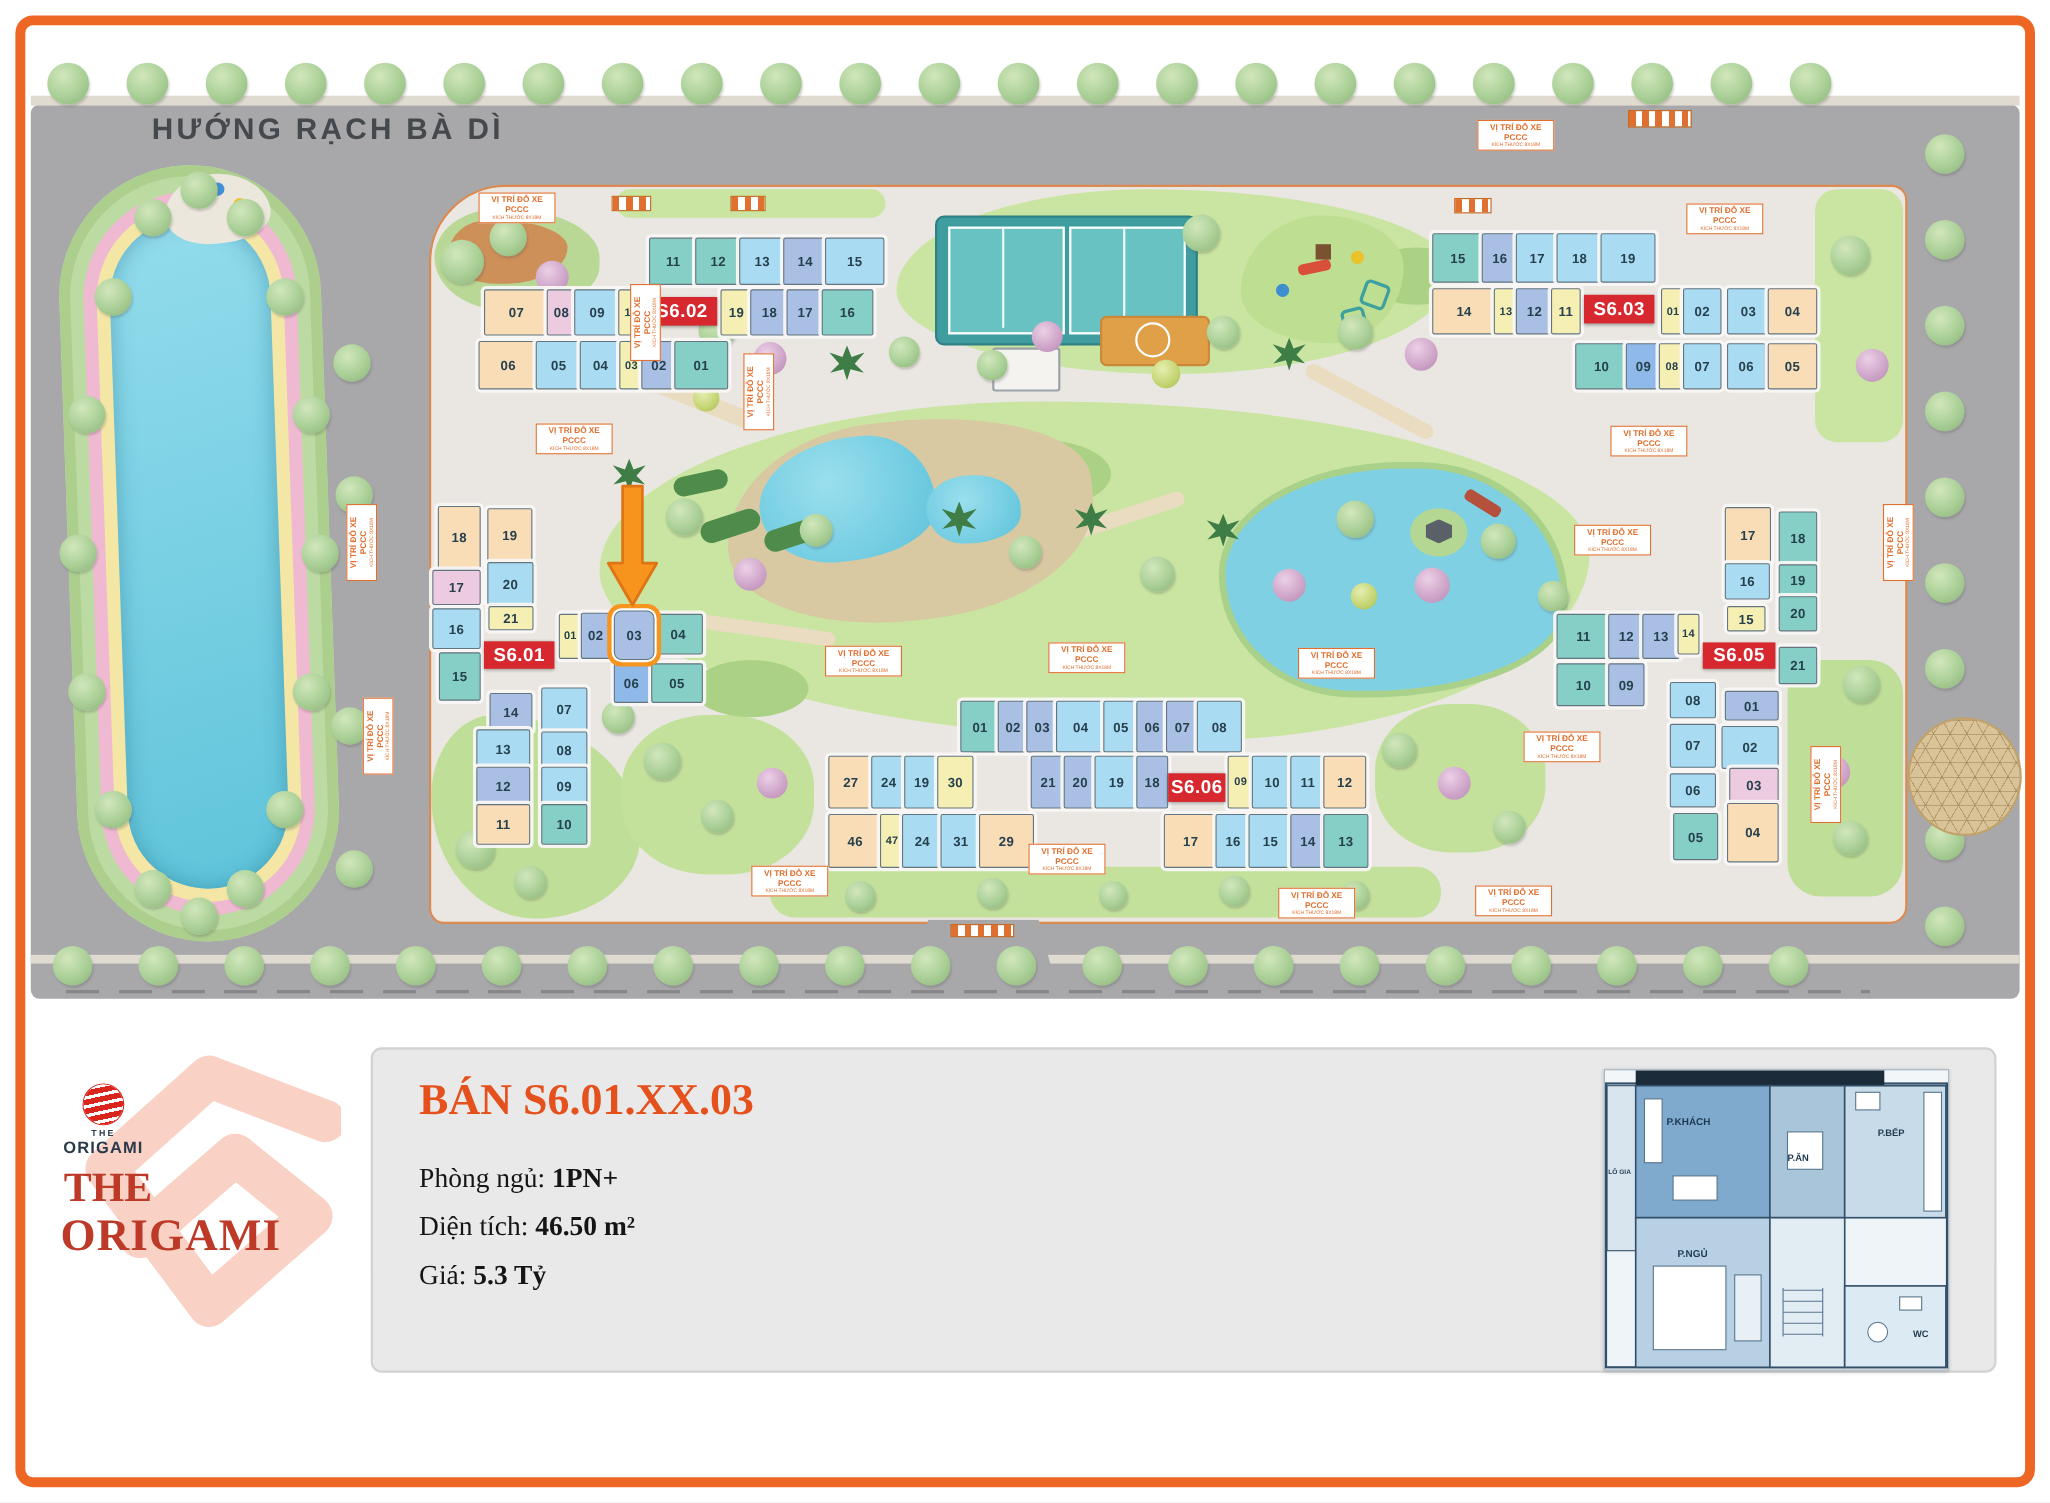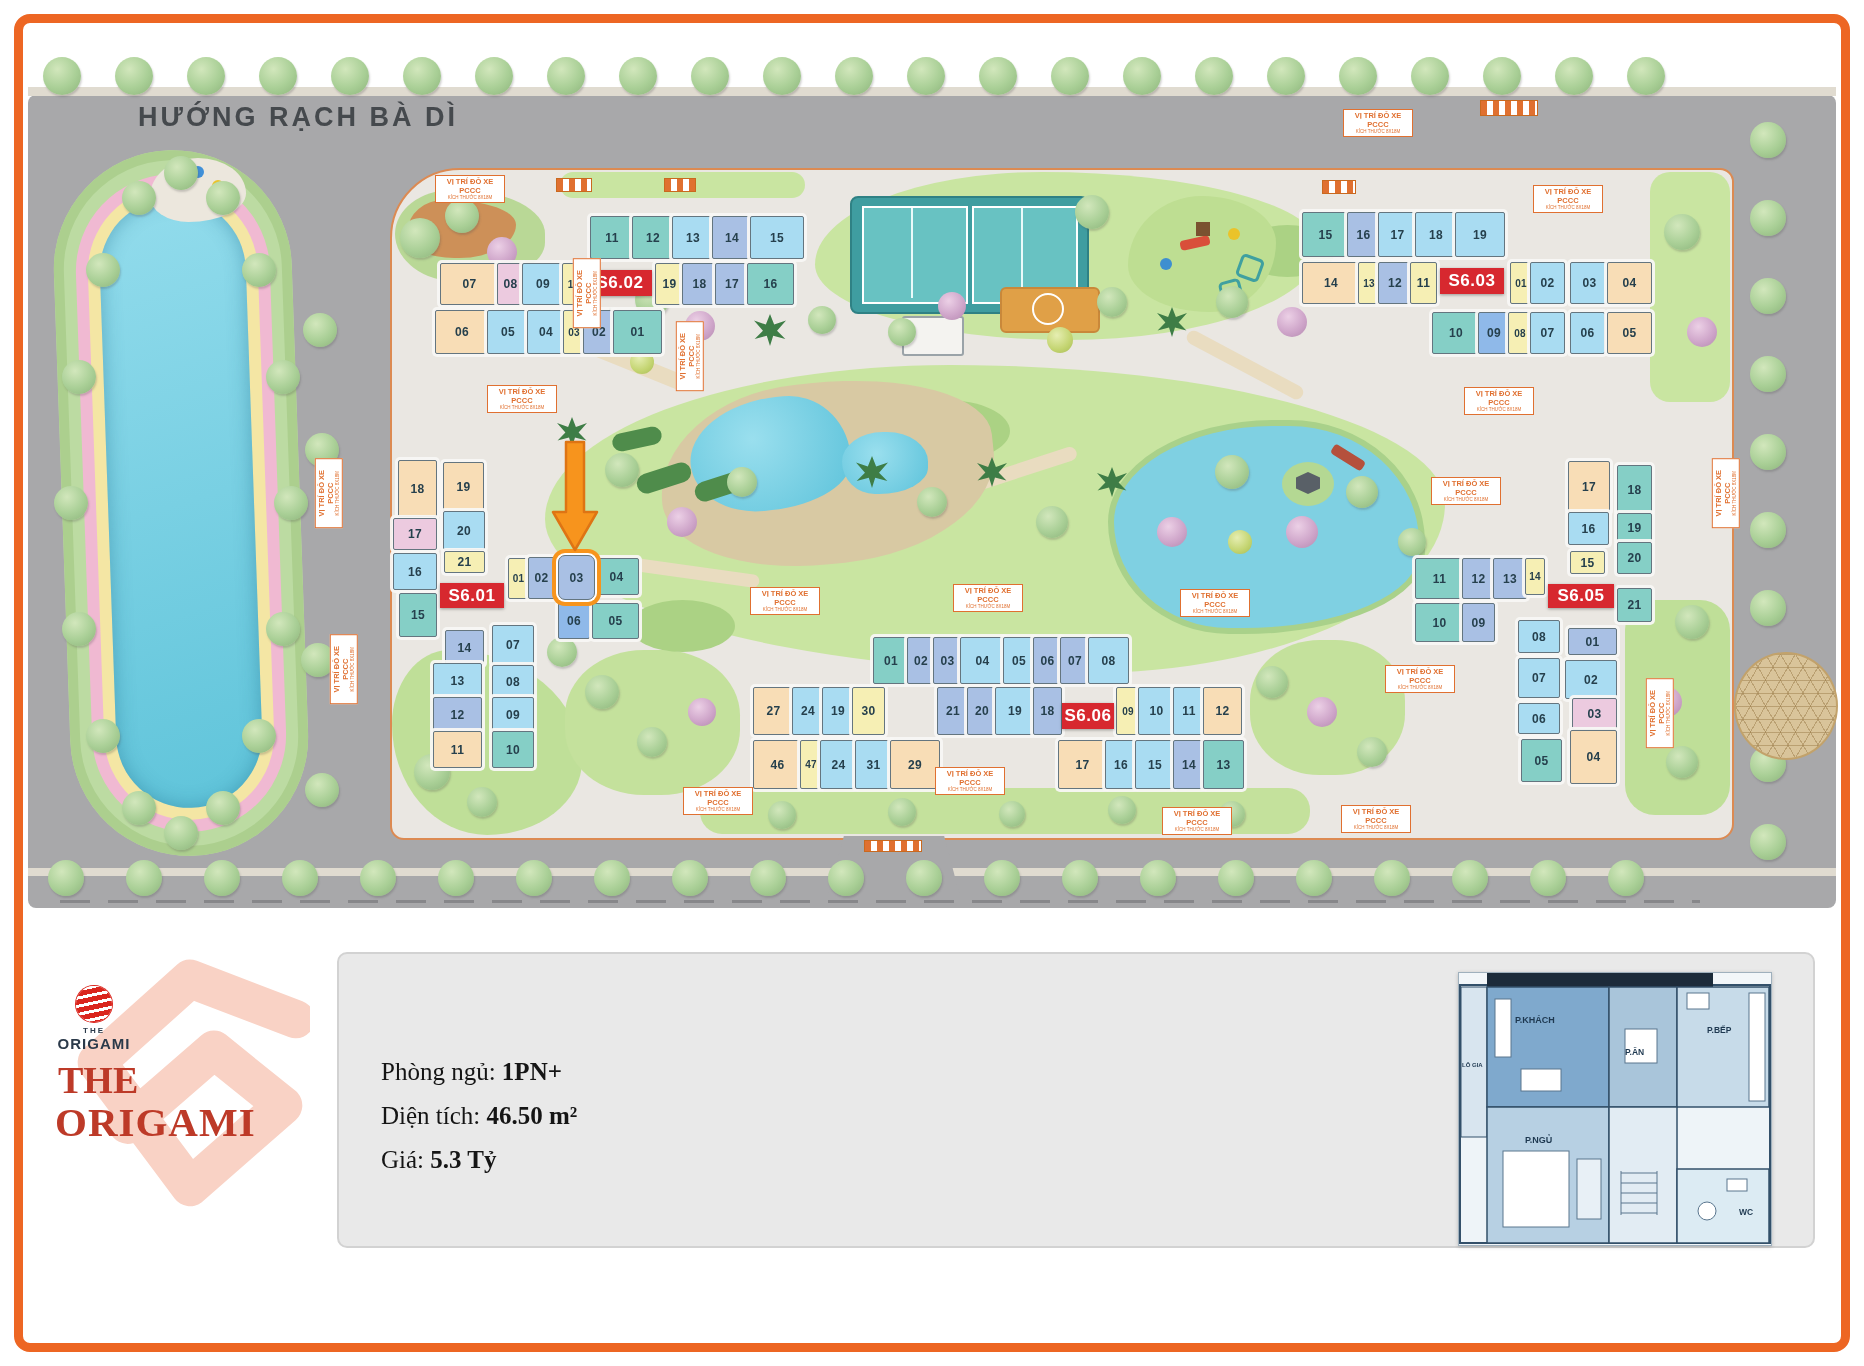--- a/index.html
+++ b/index.html
@@ -451,20 +451,21 @@
   <svg id="wm" viewBox="0 0 250 300">
     <path d="M235 60 L125 18 L28 105 L125 235 L222 150 L150 92 L60 170" fill="none" stroke="#f9d2c5" stroke-width="40" stroke-linejoin="round" stroke-linecap="round"></path>
   </svg>
   <div class="lg-circle"></div>
   <div class="lg-the">THE</div>
   <div class="lg-name">ORIGAMI</div>
   <div class="big-the">THE</div>
   <div class="big-name">ORIGAMI</div>
 
   <div id="panel">
+    <div class="p-title">BÁN S6.01.XX.03</div>
     <div class="p-line" style="top:104px">
       <span>Phòng ngủ: </span><b>1PN+</b>
     </div>
     <div class="p-line" style="top:148px">
       <span>Diện tích: </span><b>46.50 m²</b>
     </div>
     <div class="p-line" style="top:192px">
       <span>Giá: </span><b>5.3 Tỷ</b>
     </div>
   </div>

